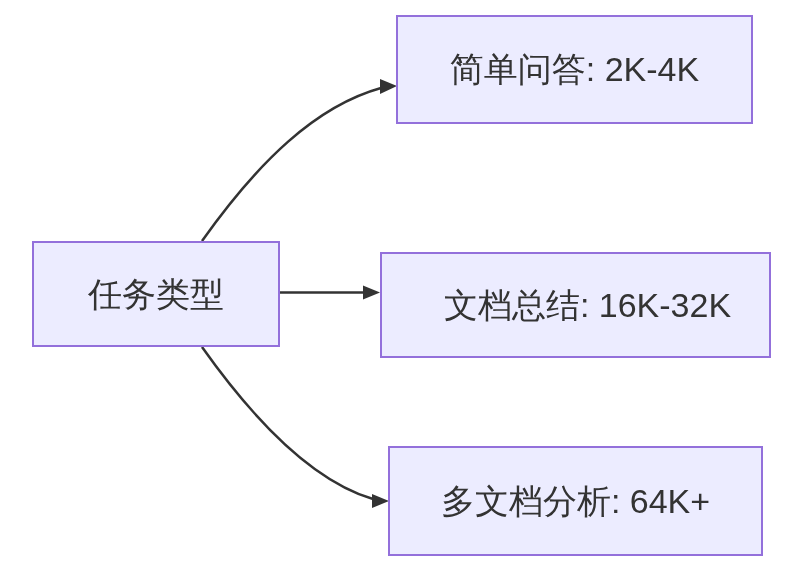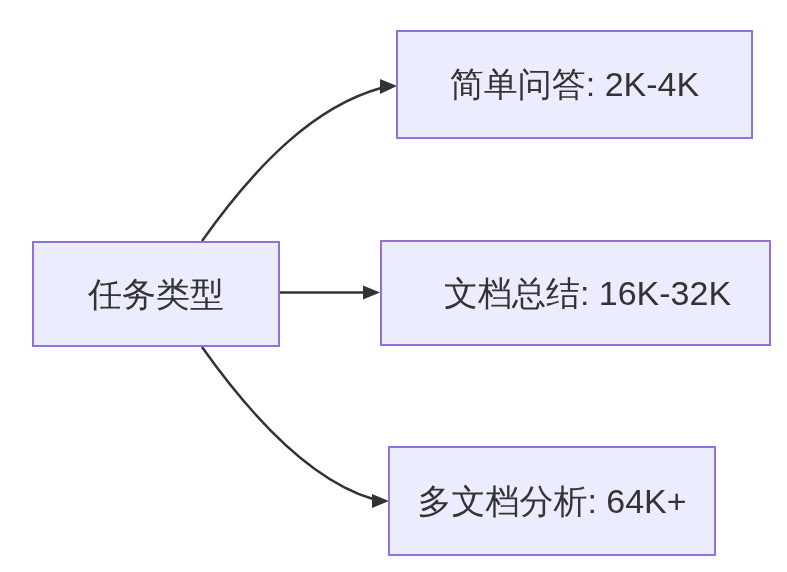--- a/index.html
+++ b/index.html
@@ -40,23 +40,23 @@
     color: #333333;
     font-size: 34px;
     line-height: 1.2;
     display: flex;
     align-items: center;
     justify-content: center;
     text-align: center;
     white-space: nowrap;
   }
   .node-root        { left: 32px;  top: 241px; width: 248px; height: 106px; text-align: right; }
-  .node-simple-qa   { left: 396px; top: 30px;  width: 357px; height: 109px; }
-  .node-doc-summary { left: 380px; top: 240px; width: 391px; height: 106px; padding-left: 24px; }
-  .node-multi-doc   { left: 388px; top: 446px; width: 328px; height: 110px; }
+  .node-simple-qa   { left: 396px; top: 15px;  width: 357px; height: 109px; }
+  .node-doc-summary { left: 380px; top: 252px; width: 391px; height: 106px; padding-left: 24px; }
+  .node-multi-doc   { left: 388px; top: 446px; width: 375px; height: 110px; }
 </style>
 </head>
 <body>
 
 <div class="canvas">
 
   <svg class="edges" viewBox="0 0 787 572" aria-hidden="true">
 
     <path class="edge" d="M 202,241 C 258,162 316,106 381,88" stroke="#333333"></path>
     <polygon class="arrowhead" points="397,86 380,79 380,94" fill="#333333"></polygon>

